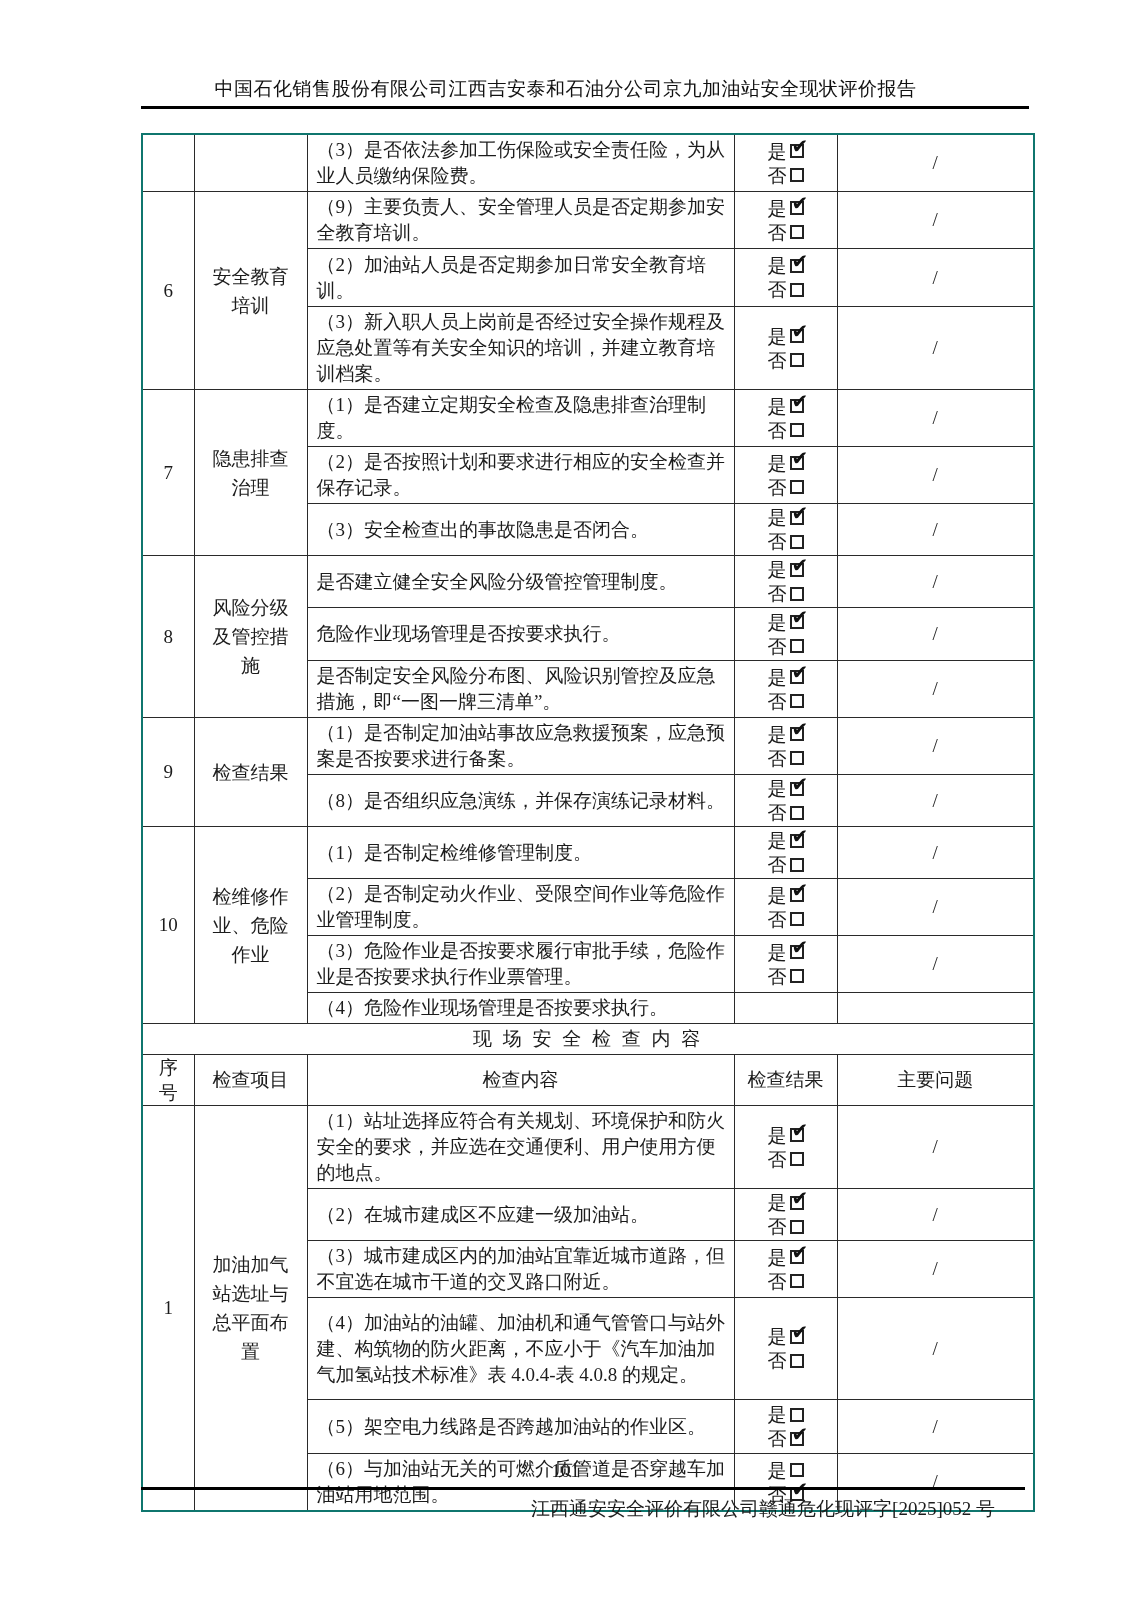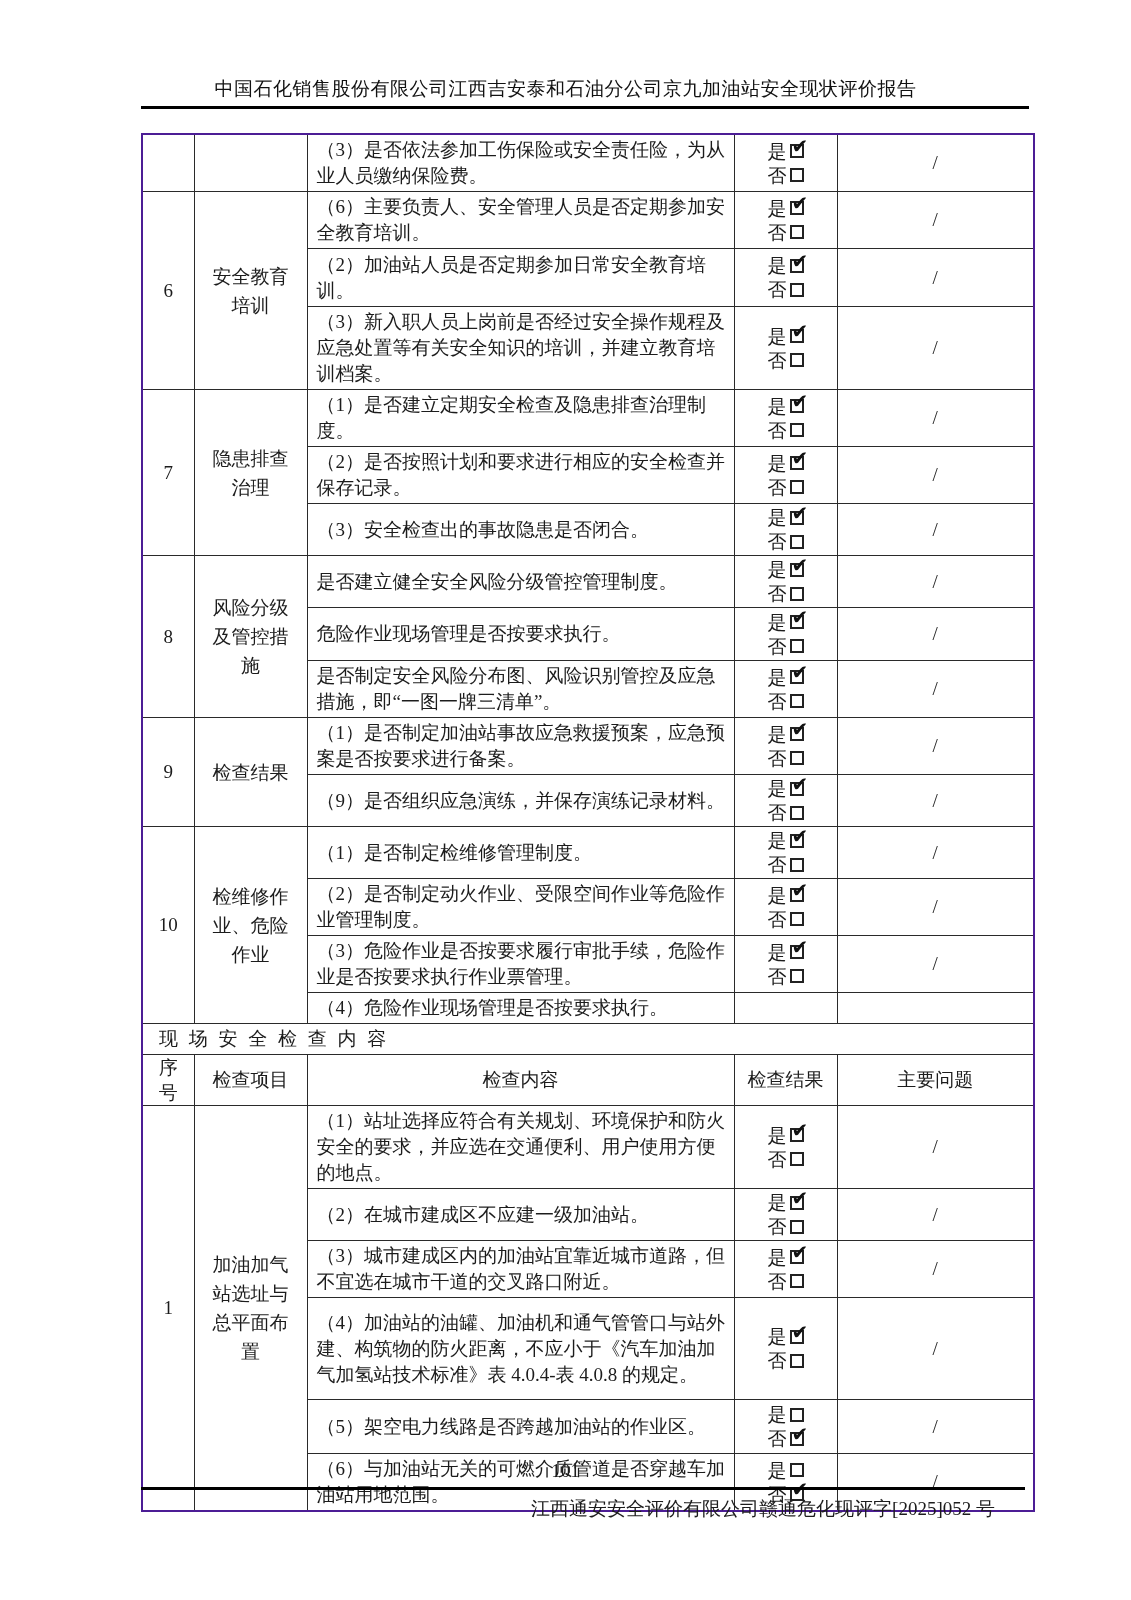--- a/index.html
+++ b/index.html
@@ -8,38 +8,38 @@
     position:relative; width:1131px; height:1600px; background:#ffffff;
     font-family:"Liberation Serif","DejaVu Serif",serif; color:#1c1c1c;
     margin:0 auto; overflow:hidden;
   }
   .header-title {
     position:absolute; top:76px; left:0; width:100%;
     text-align:center; font-size:19px; letter-spacing:0.5px; color:#111;
   }
   .header-rule { position:absolute; top:106px; left:141px; width:888px; height:3px; background:#000; }
   .table-wrap { position:absolute; top:133px; left:141px; width:892px; }
-  table.checklist { width:892px; border-collapse:collapse; table-layout:fixed; border:2px solid #4c1d95; }
+  table.checklist { width:892px; border-collapse:collapse; table-layout:fixed; border:2px solid #0f766e; }
   table.checklist td { border:1px solid #2a2a2a; vertical-align:middle; font-size:19px; color:#1c1c1c; }
   .c-seq { text-align:center; }
   .c-proj { text-align:center; padding:0 13px; line-height:29px; }
   .c-content { text-align:left; padding:2px 6px 2px 9px; line-height:26px; }
   .c-result { text-align:center; }
   .result-lines { display:flex; flex-direction:column; align-items:center; justify-content:center; gap:5px; }
   .r-line { display:flex; align-items:center; line-height:19px; }
   .cb {
     display:inline-block; width:14px; height:14px; border:2px solid #222;
     margin-left:3px; position:relative; background:#fff;
   }
   .cb[data-checked="true"]::after {
     content:"✔"; position:absolute; left:0px; top:-9px;
     font-family:"DejaVu Sans",sans-serif; font-size:20px; font-weight:bold; color:#111;
   }
   .c-problem { text-align:center; font-size:19px; }
-  .banner-cell { text-align:left; font-size:20px; letter-spacing:3px; padding:2px 16px; }
+  .banner-cell { text-align:center; font-size:20px; letter-spacing:3px; padding:2px 16px; }
   .colhead { text-align:center; font-size:19px; }
   .colhead-seq { white-space:pre-line; line-height:25px; }
   .page-number { position:absolute; top:1460px; left:0; width:100%; text-align:center; font-size:19px; }
   .footer-rule { position:absolute; top:1487px; left:141px; width:884px; height:3px; background:#000; }
   .footer-row {
     position:absolute; top:1496px; left:141px; width:884px;
     display:flex; justify-content:flex-end; font-size:19px;
   }
   .footer-left { padding-left:45px; }
   .footer-right { padding-right:30px; }
@@ -78,21 +78,21 @@
                   <span class="cb" data-checked="false"></span>
                 </span>
             </div>
           </td>
           <td class="c-problem">/</td>
         </tr>
 
         <tr style="height:56px">
           <td class="c-seq" rowspan="3">6</td>
           <td class="c-proj" rowspan="3">安全教育培训</td>
-          <td class="c-content">（6）主要负责人、安全管理人员是否定期参加安全教育培训。</td>
+          <td class="c-content">（9）主要负责人、安全管理人员是否定期参加安全教育培训。</td>
           <td class="c-result">
             <div class="result-lines">
               <span class="r-line">
                   <span>是</span>
                   <span class="cb" data-checked="true"></span>
                 </span>
               <span class="r-line">
                   <span>否</span>
                   <span class="cb" data-checked="false"></span>
                 </span>
@@ -247,21 +247,21 @@
                 </span>
               <span class="r-line">
                   <span>否</span>
                   <span class="cb" data-checked="false"></span>
                 </span>
             </div>
           </td>
           <td class="c-problem">/</td>
         </tr>
         <tr style="height:52px">
-          <td class="c-content">（9）是否组织应急演练，并保存演练记录材料。</td>
+          <td class="c-content">（8）是否组织应急演练，并保存演练记录材料。</td>
           <td class="c-result">
             <div class="result-lines">
               <span class="r-line">
                   <span>是</span>
                   <span class="cb" data-checked="true"></span>
                 </span>
               <span class="r-line">
                   <span>否</span>
                   <span class="cb" data-checked="false"></span>
                 </span>

